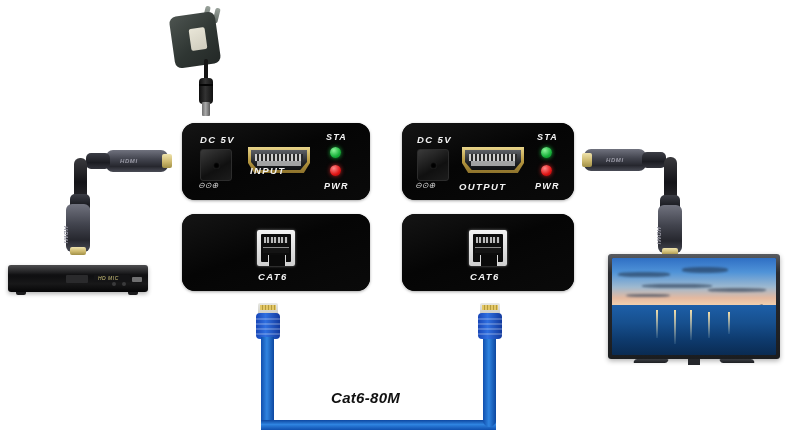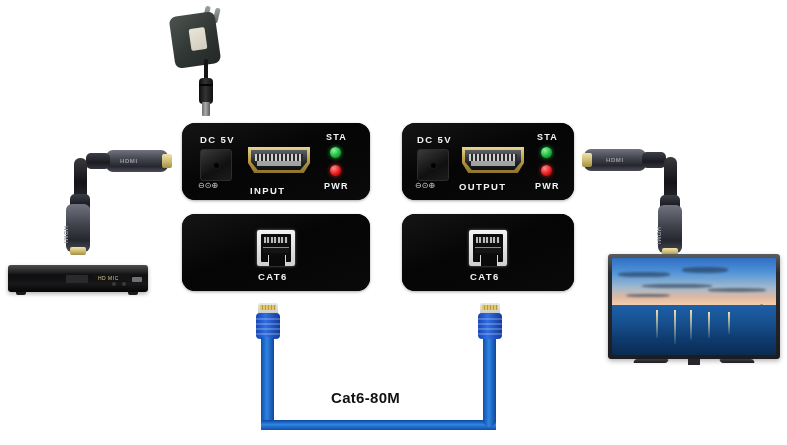--- a/index.html
+++ b/index.html
@@ -1,18 +1,18 @@
 <!DOCTYPE html>
 <html><head>
 <meta charset="utf-8">
 <style>
   html,body{margin:0;padding:0;background:#fff;}
   body{width:787px;height:445px;position:relative;overflow:hidden;
        font-family:"Liberation Sans",sans-serif;}
-  #stage{position:absolute;left:0;top:0;width:787px;height:445px;background:#ffffff;}
+  #stage{position:absolute;left:0;top:0;width:787px;height:445px;background:#ffffff;font-style:italic;}
 
   
   .abs{position:absolute;}
 
   
   .box{position:absolute;background:#060606;border-radius:13px;
        box-shadow:0 1px 3px rgba(0,0,0,.35);}
   .box-face{position:absolute;inset:0;border-radius:13px;
        background:linear-gradient(160deg,#151515 0%,#050505 45%,#0a0a0a 100%);}
 
@@ -160,21 +160,21 @@
     <div class="unit-label" style="left:18px;top:11px;">DC 5V</div>
     <div class="dcjack" style="left:18px;top:26px;"></div>
     <div class="polarity" style="left:16px;top:58px;">⊖⊙⊕</div>
 
     <div class="hdmiport" style="left:66px;top:24px;">
       <div class="rim"></div>
       <div class="inner"></div>
       <div class="pins"></div>
       <div class="tongue"></div>
     </div>
-    <div class="unit-label" style="left:68px;top:42px;margin-top:20px;">INPUT</div>
+    <div class="unit-label" style="left:68px;top:42px;">INPUT</div>
 
     <div class="led-label" style="left:144px;top:9px;">STA</div>
     <div class="led green" style="left:148px;top:24px;"></div>
     <div class="led red" style="left:148px;top:42px;"></div>
     <div class="led-label" style="left:142px;top:58px;">PWR</div>
   </div>
 
   <div class="box" style="left:182px;top:214px;width:188px;height:77px;">
     <div class="box-face"></div>
     <div class="rj45port" style="left:75px;top:16px;">

